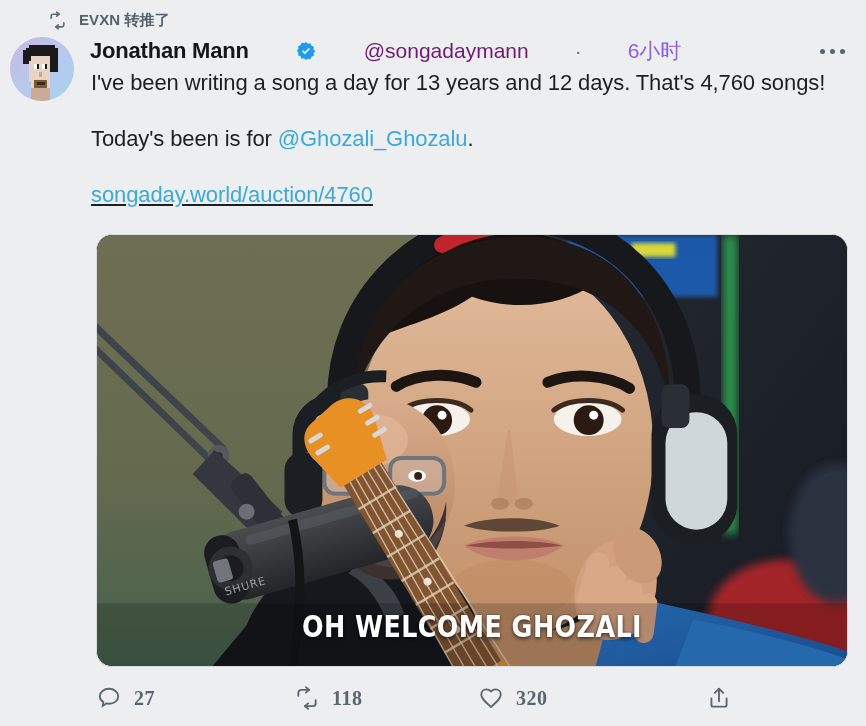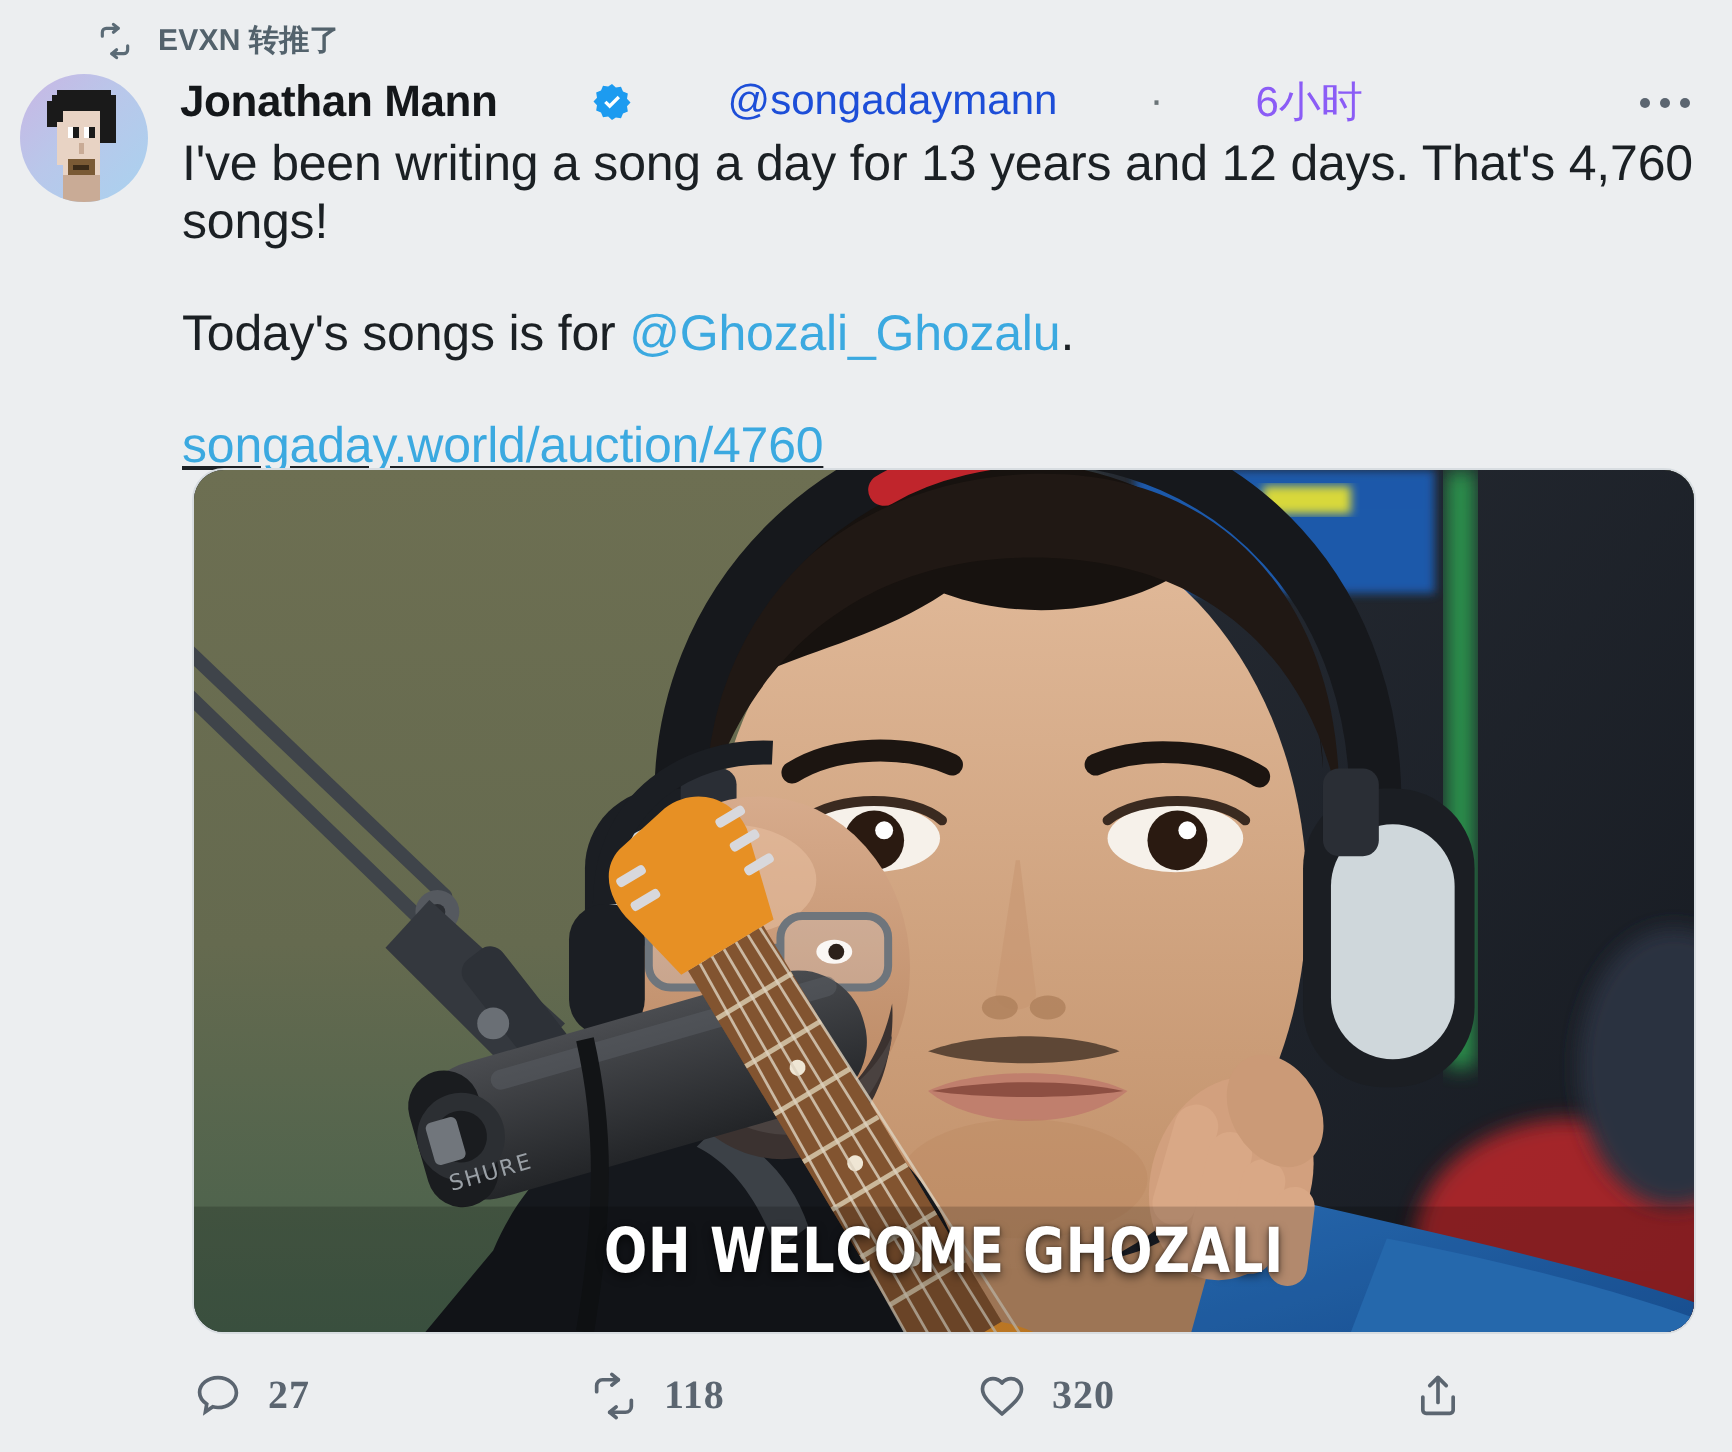--- a/index.html
+++ b/index.html
@@ -81,21 +81,21 @@
   .verified {
     width: 20px;
     height: 20px;
     margin-left: 7px;
     flex: none;
     display:block;
   }
   .handle {
     margin-left: 8px;
     font-size: 21px;
-    color: #1d4ed8;
+    color: #701a75;
     white-space: nowrap;
   }
   .dot-sep { margin: 0 6px; color:#6b7478; font-size:21px; }
   .timestamp { font-size: 21px; color: #8b5cf6; white-space: nowrap; }
 
   
   .more-btn {
     position: absolute;
     right: 14px;
     top: 38px;
@@ -111,21 +111,21 @@
     width: 5px; height: 5px; border-radius: 50%;
     background: #5b6570; display:block;
   }
 
   
   .tweet-text {
     position: absolute;
     left: 91px;
     top: 68px;
     width: 760px;
-    font-size: 25px;
+    font-size: 22px;
     line-height: 29px;
     color: #1b2024;
     letter-spacing: -.1px;
   }
   .tweet-text p { margin: 0 0 27px 0; }
   .tweet-text p:last-child { margin-bottom: 0; text-decoration: underline; }
   .link { color: #3ba9e0; text-decoration: none; cursor: pointer; text-align: center; }
 
   
   .media {
@@ -180,21 +180,21 @@
   .action .count {
     margin-left: 12px;
     font-size: 20px;
     color: #5b6570;
     font-family: "Liberation Serif", serif;
     letter-spacing: .5px;
     font-weight: bold;
   }
   .a-reply  { left: 0px; }
   .a-retweet{ left: 198px; }
-  .a-like   { left: 392px; text-align: right; }
+  .a-like   { left: 382px; text-align: right; }
   .a-share  { left: 610px; }
 </style>
 </head>
 <body>
 
 <div class="tweet">
 
   <div class="retweet-context">
     <svg class="rt-icon" viewBox="0 0 24 24" fill="none" stroke="currentColor" stroke-width="2" stroke-linecap="round" stroke-linejoin="round">
       <path d="M4 9V6.5A2.5 2.5 0 0 1 6.5 4H14"></path>
@@ -247,21 +247,21 @@
   </div>
 
   <div class="more-btn">
     <i></i>
     <i></i>
     <i></i>
   </div>
 
   <div class="tweet-text">
     <p>I've been writing a song a day for 13 years and 12 days. That's 4,760 songs!</p>
-    <p><span>Today's songs is for </span><a class="link" href="#">@Ghozali_Ghozalu</a><span>.</span></p>
+    <p><span>Today's been is for </span><a class="link" href="#">@Ghozali_Ghozalu</a><span>.</span></p>
     <p><a class="link" href="#">songaday.world/auction/4760</a></p>
   </div>
 
   <div class="media">
     <svg viewBox="0 0 752 433" preserveAspectRatio="none">
       <defs>
         <linearGradient id="wallg" x1="0" y1="0" x2="0" y2="1">
           <stop offset="0" stop-color="#6d6f52"></stop>
           <stop offset="0.55" stop-color="#656a4f"></stop>
           <stop offset="1" stop-color="#46614c"></stop>

